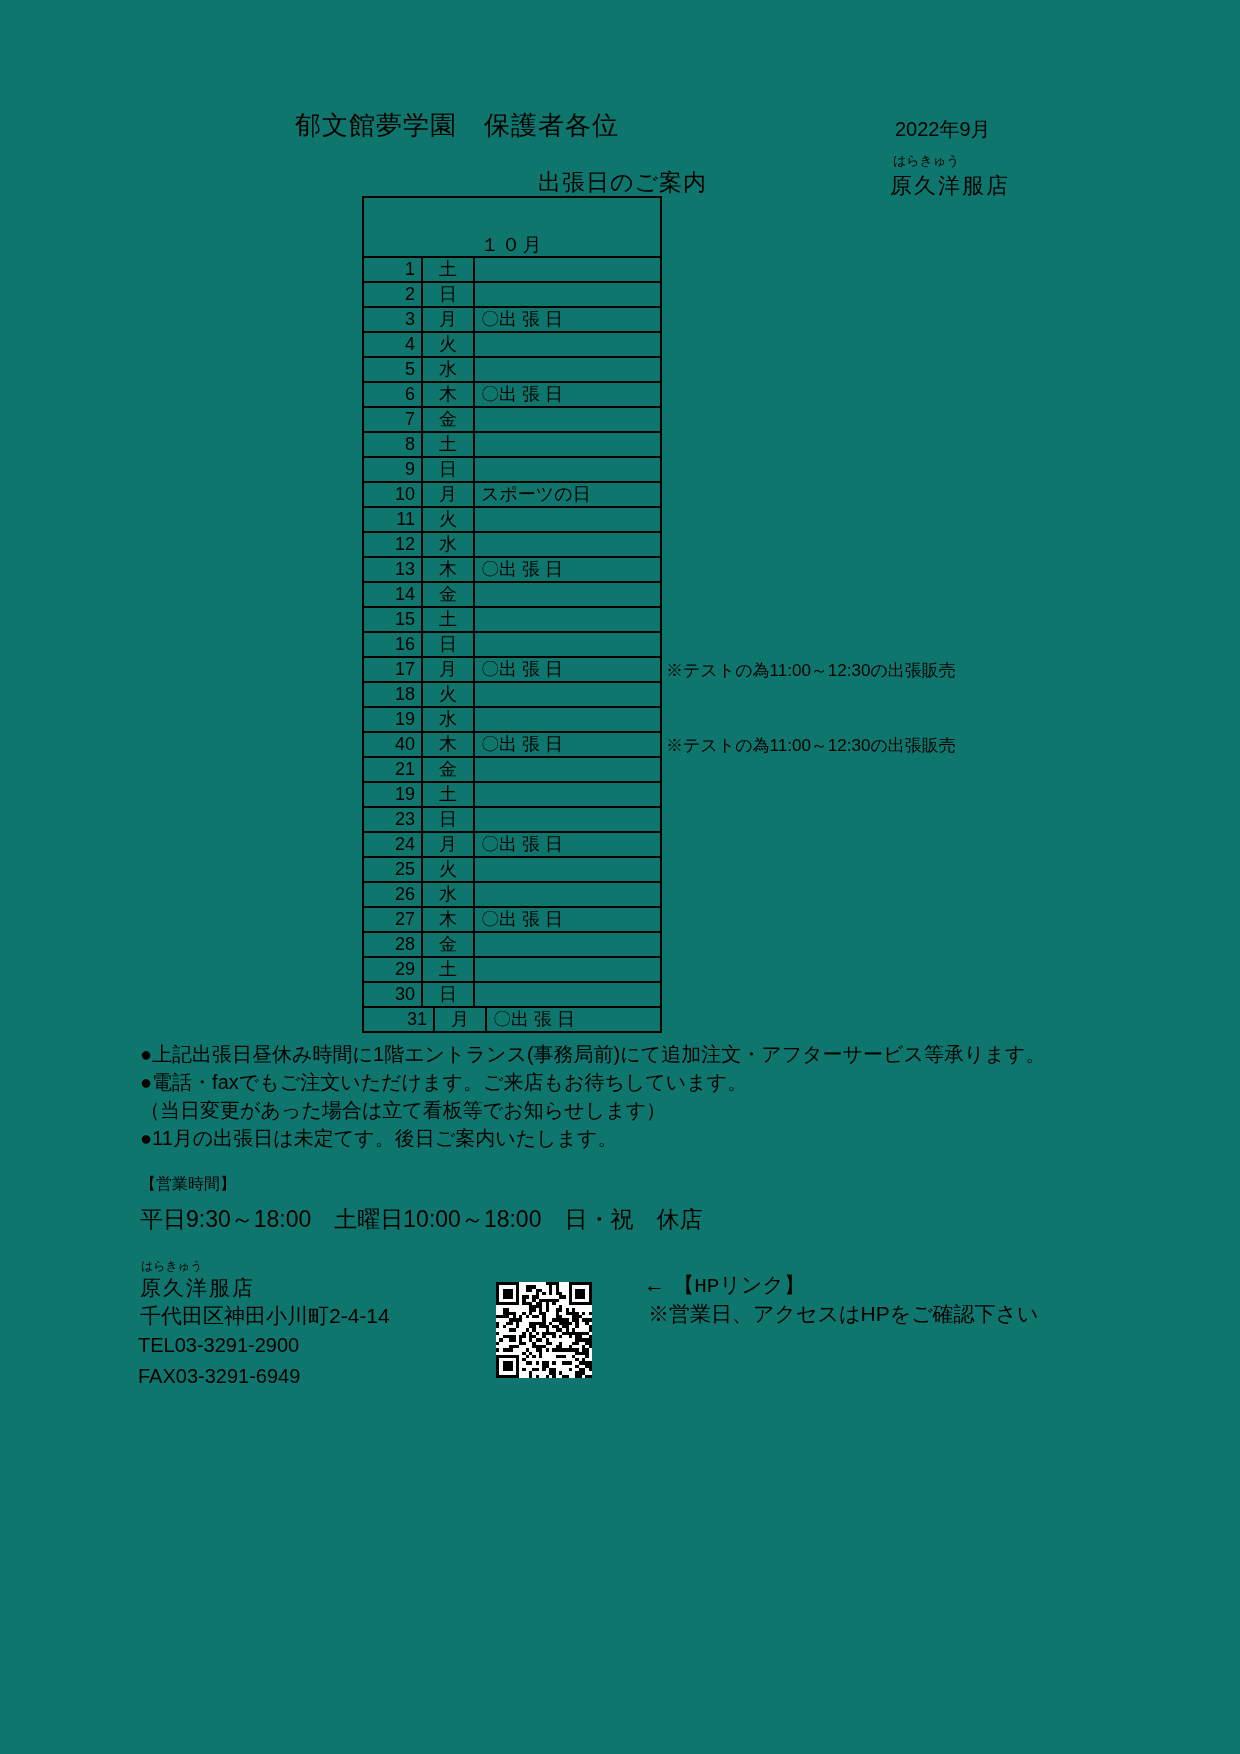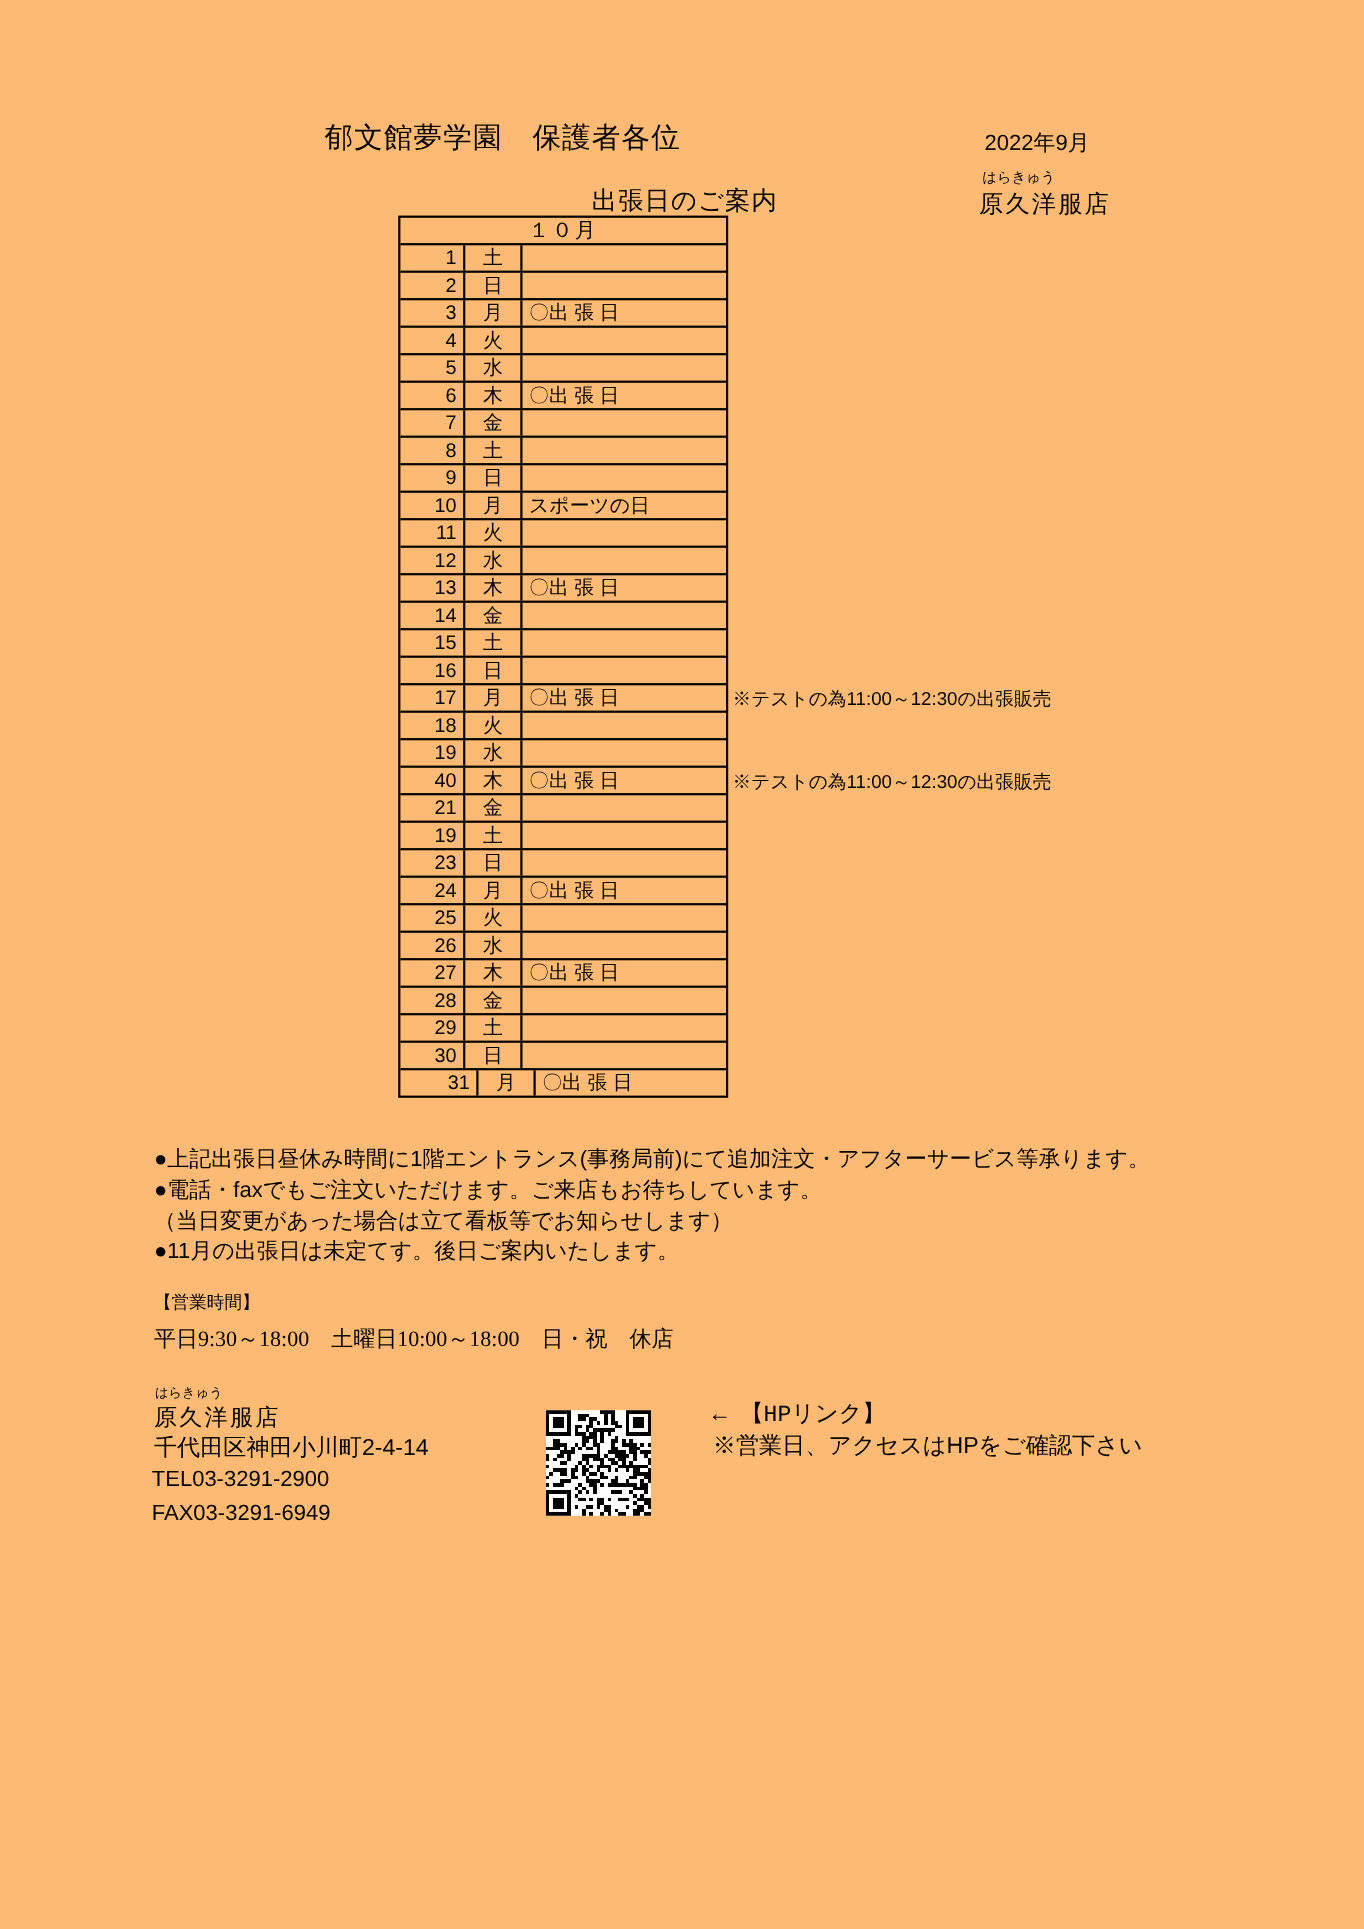--- a/index.html
+++ b/index.html
@@ -1,19 +1,19 @@
 <!DOCTYPE html>
 <html><head>
 <meta charset="utf-8">
 <style>
   html,body{margin:0;padding:0;background:#e8e8e8;}
   .page{
     position:relative;
     width:1240px;height:1754px;
-    background:#fdba74;color:#000000;
+    background:#0f766e;color:#000000;
     font-family:"Liberation Sans", sans-serif;
     overflow:hidden;
     margin:0 auto;
   }
   .abs{position:absolute;white-space:nowrap;}
 
   
   .recipient{left:295px;top:108px;font-size:26px;letter-spacing:1px;}
   .issue-date{left:895px;top:116px;font-size:20px;}
   .shop-furigana-hd{left:893px;top:152px;font-size:13px;}
@@ -21,39 +21,39 @@
   .doc-title{left:538px;top:167px;font-size:23px;letter-spacing:1px;}
 
   
   .cal{
     position:absolute;left:362px;top:196px;width:300px;
     border:2px solid #000;box-sizing:border-box;
     font-size:18px;
   }
   .cal-title{
     height:23px;line-height:23px;border-bottom:2px solid #000;
-    text-align:center;font-size:19px;letter-spacing:2px;
+    text-align:center;font-size:19px;letter-spacing:2px;margin-top:35px;
   }
   .cal-row{display:flex;height:23px;line-height:23px;border-bottom:2px solid #000;position:relative;}
   .cal-row:last-child{border-bottom:none;padding-left:12px;}
   .c-day{width:51px;border-right:2px solid #000;text-align:right;padding-right:6px;box-sizing:content-box;}
   .c-wd{width:50px;border-right:2px solid #000;text-align:center;letter-spacing:0;}
   .c-note{flex:1;padding-left:6px;overflow:visible;}
   .side-note{
     position:absolute;left:302px;top:1px;
     font-size:17px;white-space:nowrap;
   }
 
   
   .bullets{position:absolute;left:140px;top:1040px;font-size:20px;line-height:28px;}
   .bullets div{white-space:nowrap;}
 
   
   .hours-heading{left:140px;top:1174px;font-size:16px;}
-  .hours-line{left:140px;top:1204px;font-size:20px;font-family:Liberation Serif, serif;}
+  .hours-line{left:140px;top:1204px;font-size:23px;}
 
   
   .ft-furigana{left:141px;top:1258px;font-size:12px;}
   .ft-shop{left:140px;top:1274px;font-size:21px;letter-spacing:2px;}
   .ft-address{left:140px;top:1302px;font-size:21px;}
   .ft-tel{left:138px;top:1334px;font-size:20px;}
   .ft-fax{left:138px;top:1365px;font-size:20px;}
   .qr{left:496px;top:1282px;width:96px;height:96px;}
   .hp-link{left:648px;top:1271px;font-size:21px;font-family:Liberation Mono, monospace;}
   .hp-note{left:648px;top:1300px;font-size:21px;}

